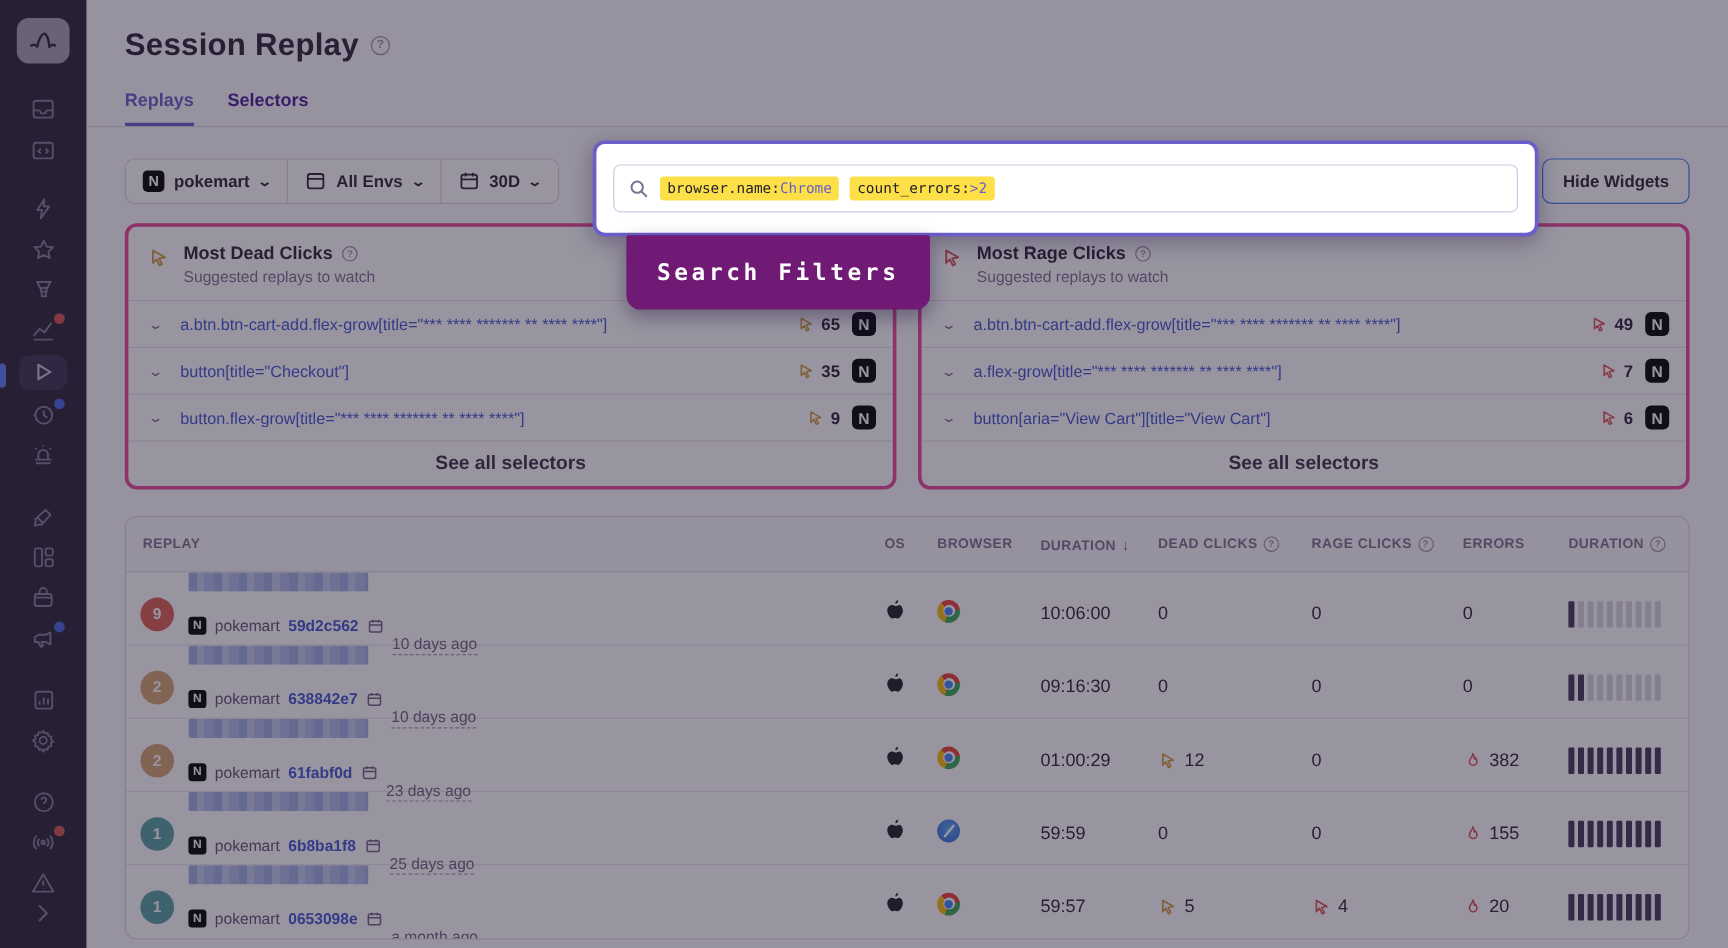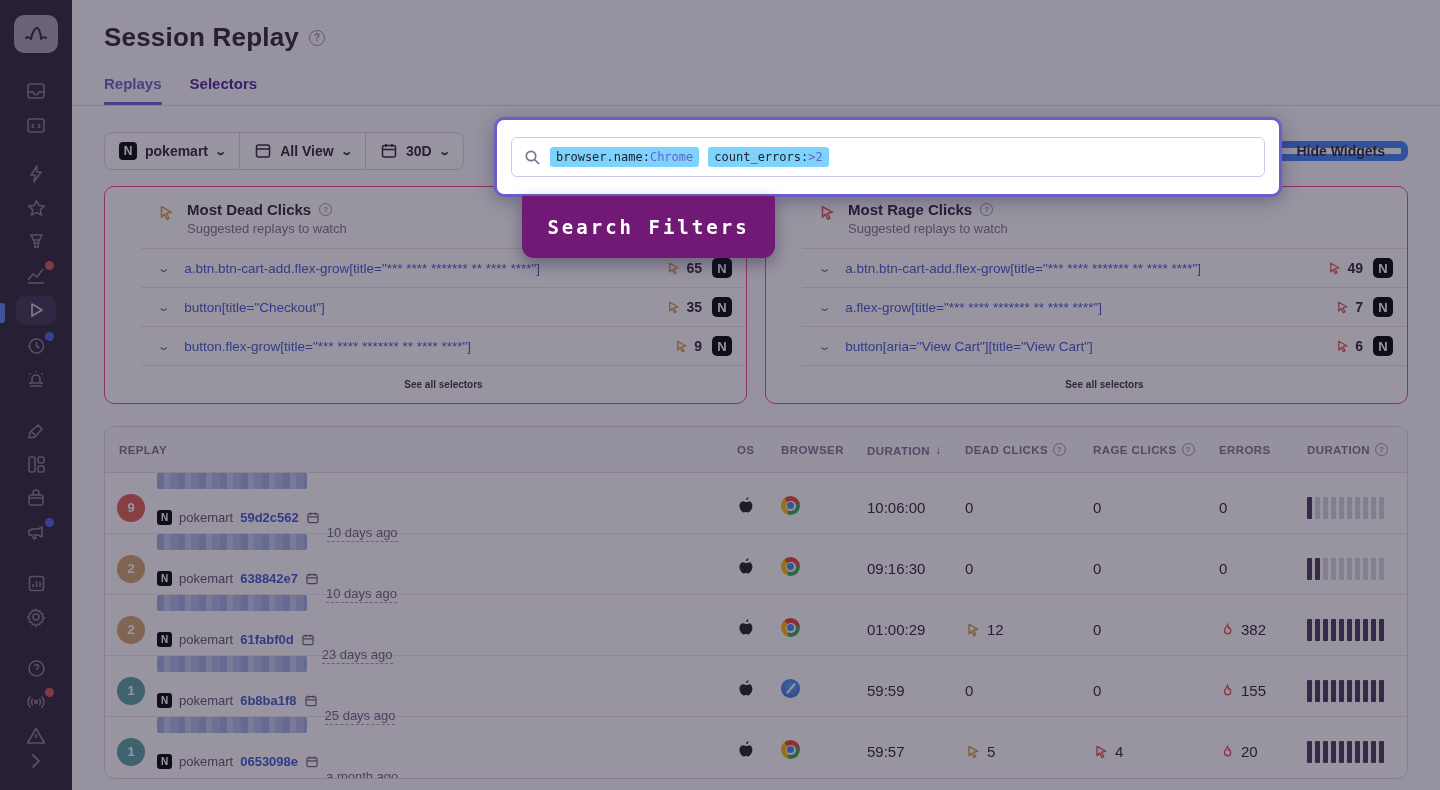--- a/index.html
+++ b/index.html
@@ -33,45 +33,45 @@
   .tabs { display:flex; gap:28px; margin-top:22px; }
   .tab { font-size:15px; font-weight:600; color:#4c1d95; padding-bottom:10px; }
   .tab.active { color:#6a5fc8; border-bottom:3px solid #6a5fc8; border-radius:1px; }
   .tabs-divider { height:1px; background:#e0dce5; margin:0 -32px; }
 
   .filter-bar { margin-top:26px; display:flex; align-items:center; justify-content:space-between; }
   .seg-group { display:flex; border:1px solid #dcd6e2; border-radius:8px; background:#fff; height:38px; }
   .seg { display:flex; align-items:center; gap:8px; padding:0 14px; font-size:14px; font-weight:600; color:#2b2233; }
   .seg + .seg { border-left:1px solid #dcd6e2; }
   .chev { font-size:11px; color:#2b2233; transform:scaleX(1.4); }
-  .btn { height:20px; border:7px solid #3b82f6; border-radius:8px; background:#fff; padding:0 16px;
+  .btn { height:38px; border:1px solid #3b82f6; border-radius:8px; background:#fff; padding:0 16px;
     font-size:14px; font-weight:600; color:#2b2233; display:flex; align-items:center; }
 
   .nbadge { background:#000; color:#fff; border-radius:4px; font-weight:bold;
     display:inline-flex; align-items:center; justify-content:center; }
   .nbadge.n18 { width:18px; height:18px; font-size:12px; }
   .nbadge.n20 { width:20px; height:20px; font-size:13px; border-radius:5px; }
   .nbadge.n14 { width:15px; height:15px; font-size:10px; border-radius:3px; }
 
   
   .widgets { display:flex; gap:18px; margin-top:16px; }
-  .card { flex:1; background:#fff; border:1px solid #ec4899; border-radius:10px; overflow:hidden;padding-left:36px; }
+  .card { flex:1; background:#fff; border:3px solid #ec4899; border-radius:10px; overflow:hidden; }
   .card-head { display:flex; align-items:flex-start; gap:12px; padding:14px 16px 12px; }
   .card-title-row { display:flex; align-items:center; gap:8px; }
   .card-title { font-size:15px; font-weight:bold; color:#2b2233; }
   .card-sub { font-size:13px; color:#80708f; margin-top:3px; }
   .cursor-ic { width:18px; height:18px; margin-top:3px; }
   .dead-accent { color:#cf9b3c; } .rage-accent { color:#e05052; }
   .sel-row { display:flex; align-items:center; gap:10px; height:39px; padding:0 14px 0 18px; border-top:1px solid #e6e2ea; }
   .sel-chev { color:#6f6580; font-size:11px; transform:scaleX(1.5); }
   .sel-link { flex:1; font-size:13.5px; color:#4257cf; margin-left:6px; white-space:nowrap; overflow:hidden; }
   .sel-count { display:flex; align-items:center; gap:5px; font-size:14px; font-weight:600; color:#2b2233; }
   .sel-count svg { width:15px; height:15px; }
   .card-foot { height:38px; border-top:1px solid #e6e2ea; display:flex; align-items:center; justify-content:center;
-    font-size:10px; font-weight:600; color:#3a3246; }
+    font-size:16px; font-weight:600; color:#3a3246; }
 
   
   .replay-table { margin-top:22px; background:#fff; border:1px solid #dcd6e2; border-radius:10px; overflow:hidden; }
   .trow { display:grid; grid-template-columns: 1fr 44px 86px 98px 128px 126px 88px 100px; align-items:center; }
   .thead { height:46px; background:#faf9fb; border-bottom:1px solid #e0dce5; }
   .th { font-size:11.5px; font-weight:bold; letter-spacing:.4px; color:#80708f; display:flex; align-items:flex-end; gap:5px; }
   .th:first-child { padding-left:14px; }
   .sort-arrow { font-size:12px; color:#6f6580; }
   .tbody-row { height:61px; border-bottom:1px solid #eae6ee; }
   .tbody-row:last-child { border-bottom:none; }
@@ -103,21 +103,21 @@
   .abar.on { background:#3f3856; }
 
   
   .overlay { position:fixed; inset:0; background:rgba(37,28,54,.47); z-index:30; }
   .spotlight { position:fixed; left:494px; top:117px; width:788px; height:80px; z-index:40;
     background:#fff; border:3px solid #6a5fc8; border-radius:10px; box-shadow:0 4px 18px rgba(30,20,60,.35);
     display:flex; align-items:center; padding:0 14px; }
   .search-box { flex:1; height:40px; border:1px solid #cfc8e4; border-radius:6px; display:flex; align-items:center;
     gap:9px; padding:0 12px; background:#fff; }
   .search-ic { color:#80708f; flex:0 0 auto; }
-  .token { font-family:"DejaVu Sans Mono", monospace; font-size:12px; background:#7dd3fc; border-radius:3px;
+  .token { font-family:"DejaVu Sans Mono", monospace; font-size:12px; background:#fde047; border-radius:3px;
     padding:3px 6px; color:#24202e; white-space:nowrap; }
   .token .tval { color:#6a5fc8; }
   .tooltip { position:fixed; left:522px; top:196px; width:253px; height:62px; z-index:40;
     background:#701a75; border-radius:2px 2px 12px 12px; display:flex; align-items:center; justify-content:center;
     font-family:"DejaVu Sans Mono", monospace; font-size:19px; letter-spacing:3px; color:#fff; font-weight:bold;
     box-shadow:0 6px 16px rgba(30,20,60,.4); }
 </style>
 </head>
 <body>
 
@@ -274,21 +274,21 @@
       <div class="seg">
         <span class="nbadge n18">N</span>
         <span>pokemart</span>
         <span class="chev">⌄</span>
       </div>
       <div class="seg">
         <svg width="18" height="18" viewBox="0 0 18 18" fill="none" stroke="#2b2233" stroke-width="1.5">
             <rect x="2.5" y="3" width="13" height="12" rx="2"></rect>
             <path d="M2.5 7h13M5.5 5h.01M8 5h.01"></path>
           </svg>
-        <span>All View</span>
+        <span>All Envs</span>
         <span class="chev">⌄</span>
       </div>
       <div class="seg">
         <svg width="18" height="18" viewBox="0 0 18 18" fill="none" stroke="#2b2233" stroke-width="1.5">
             <rect x="2.5" y="3.5" width="13" height="11.5" rx="2"></rect>
             <path d="M2.5 7.5h13M6 2v3M12 2v3"></path>
           </svg>
         <span>30D</span>
         <span class="chev">⌄</span>
       </div>

